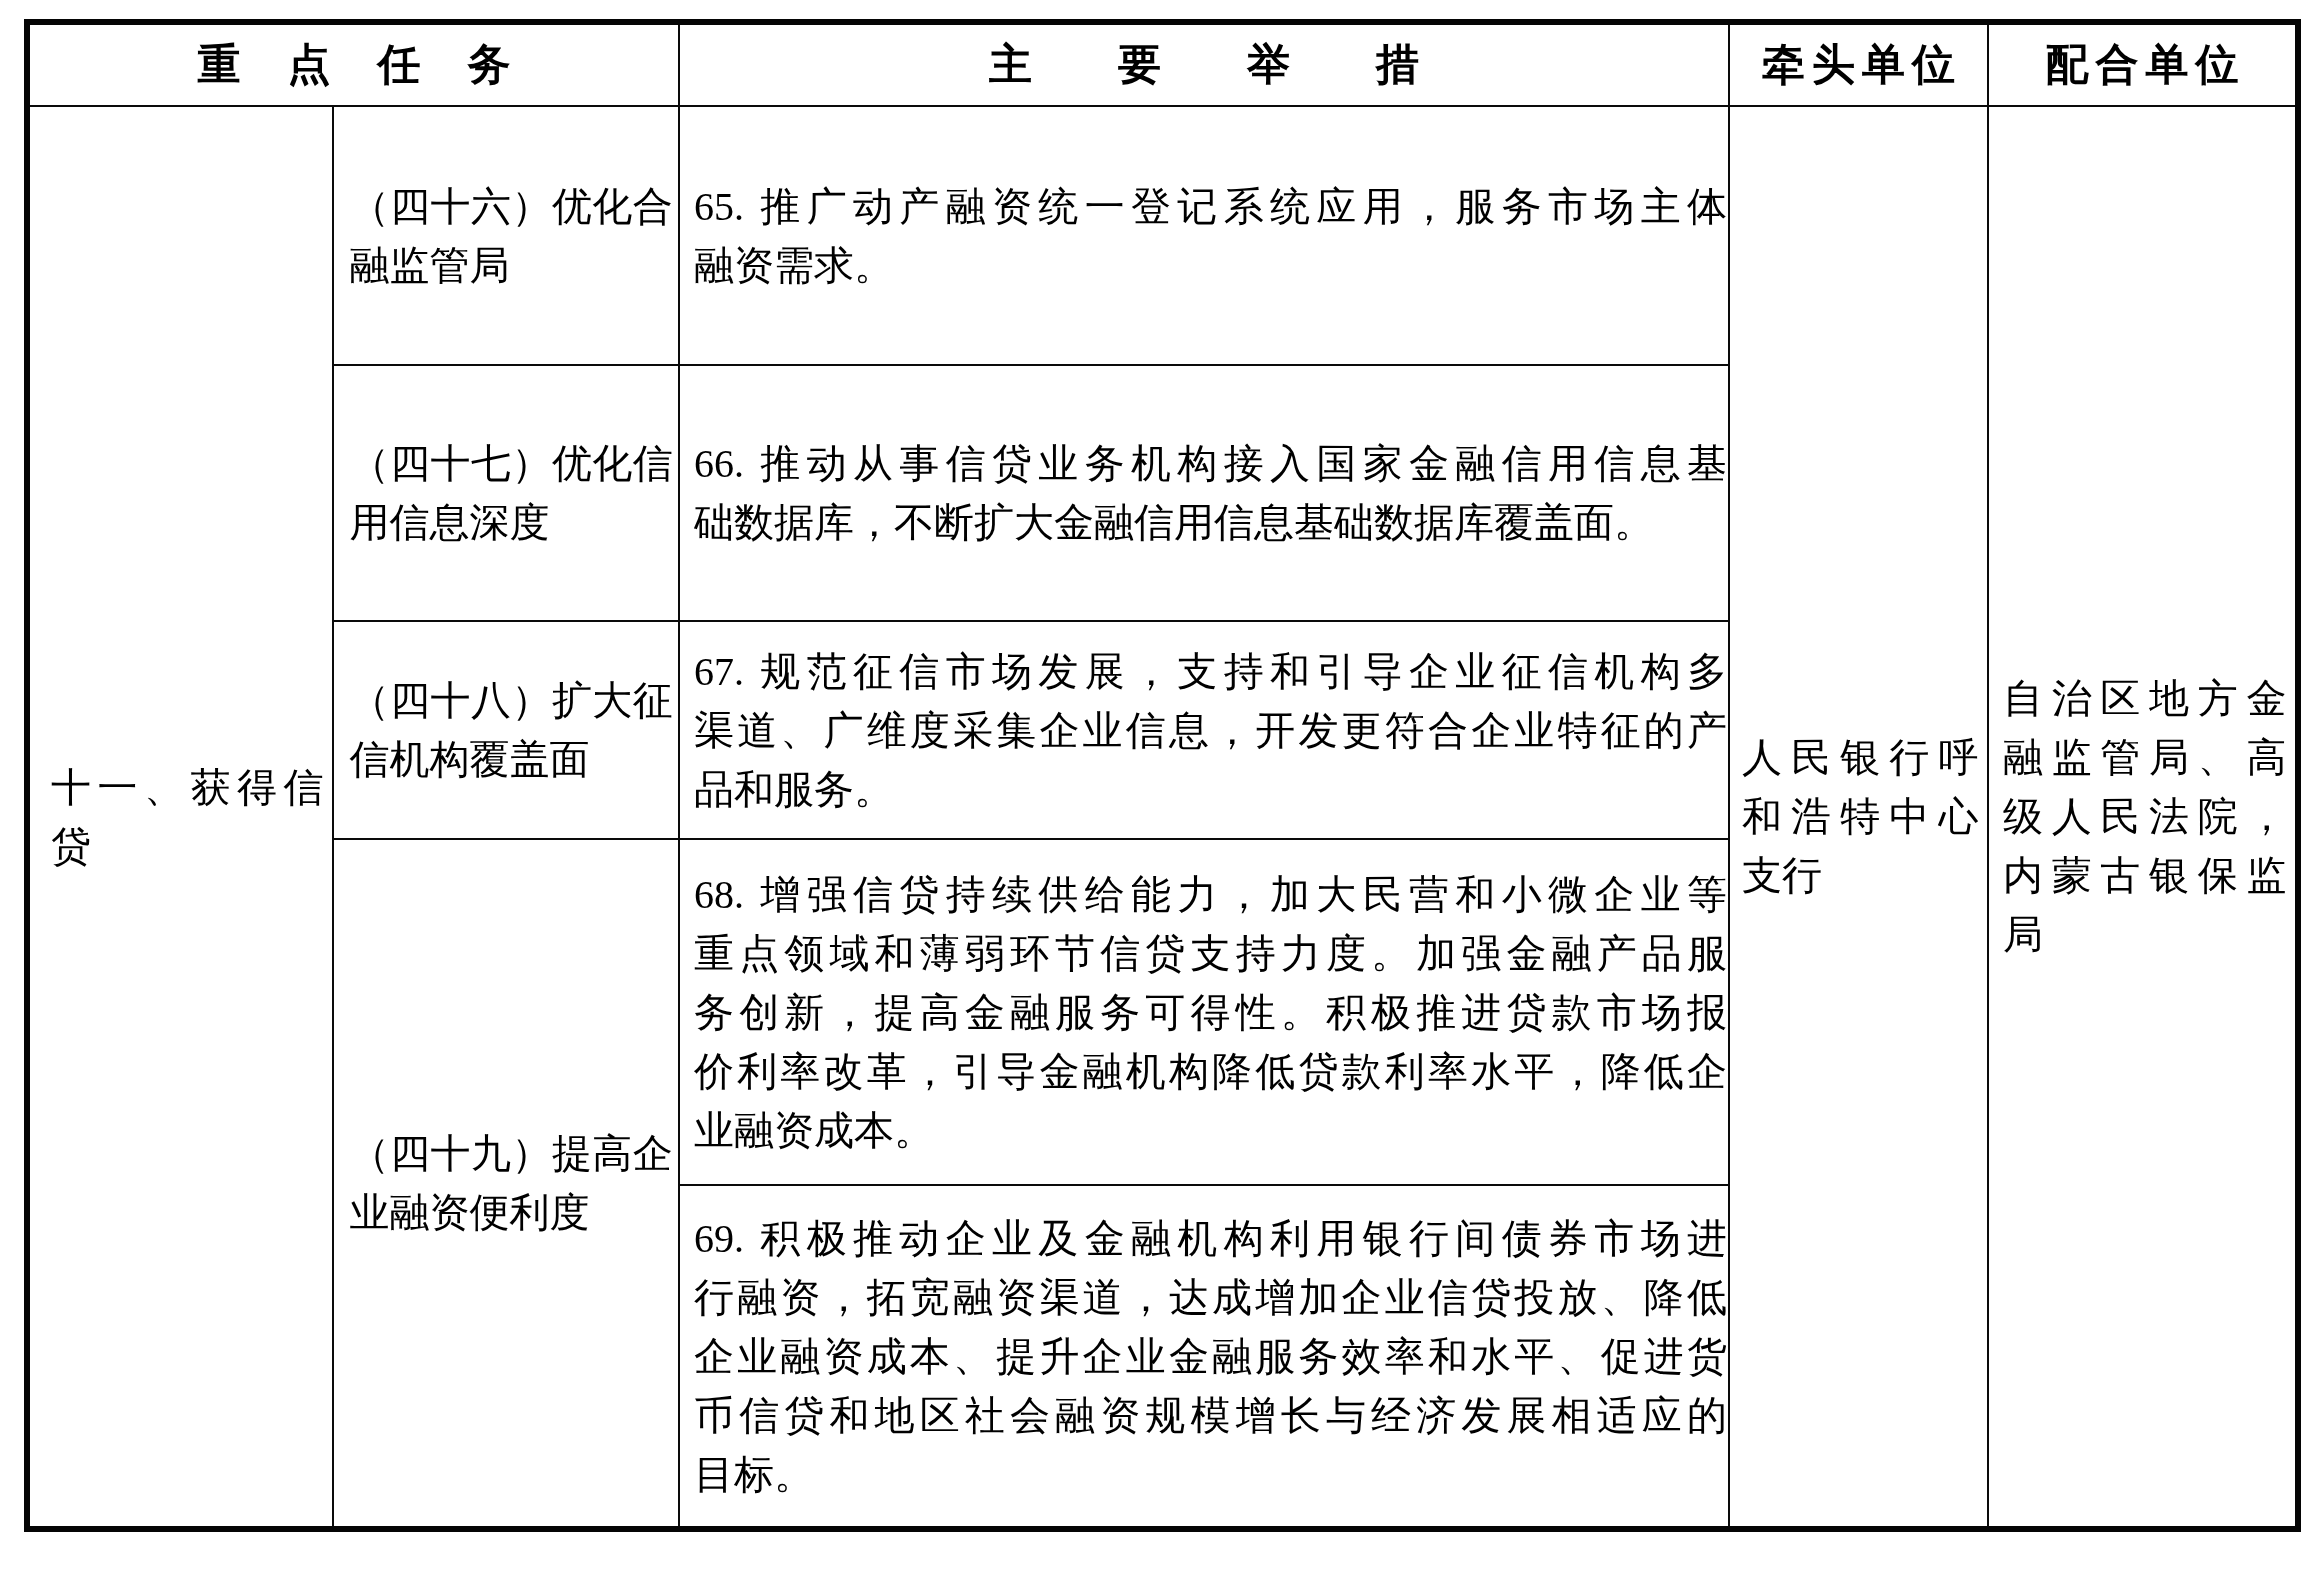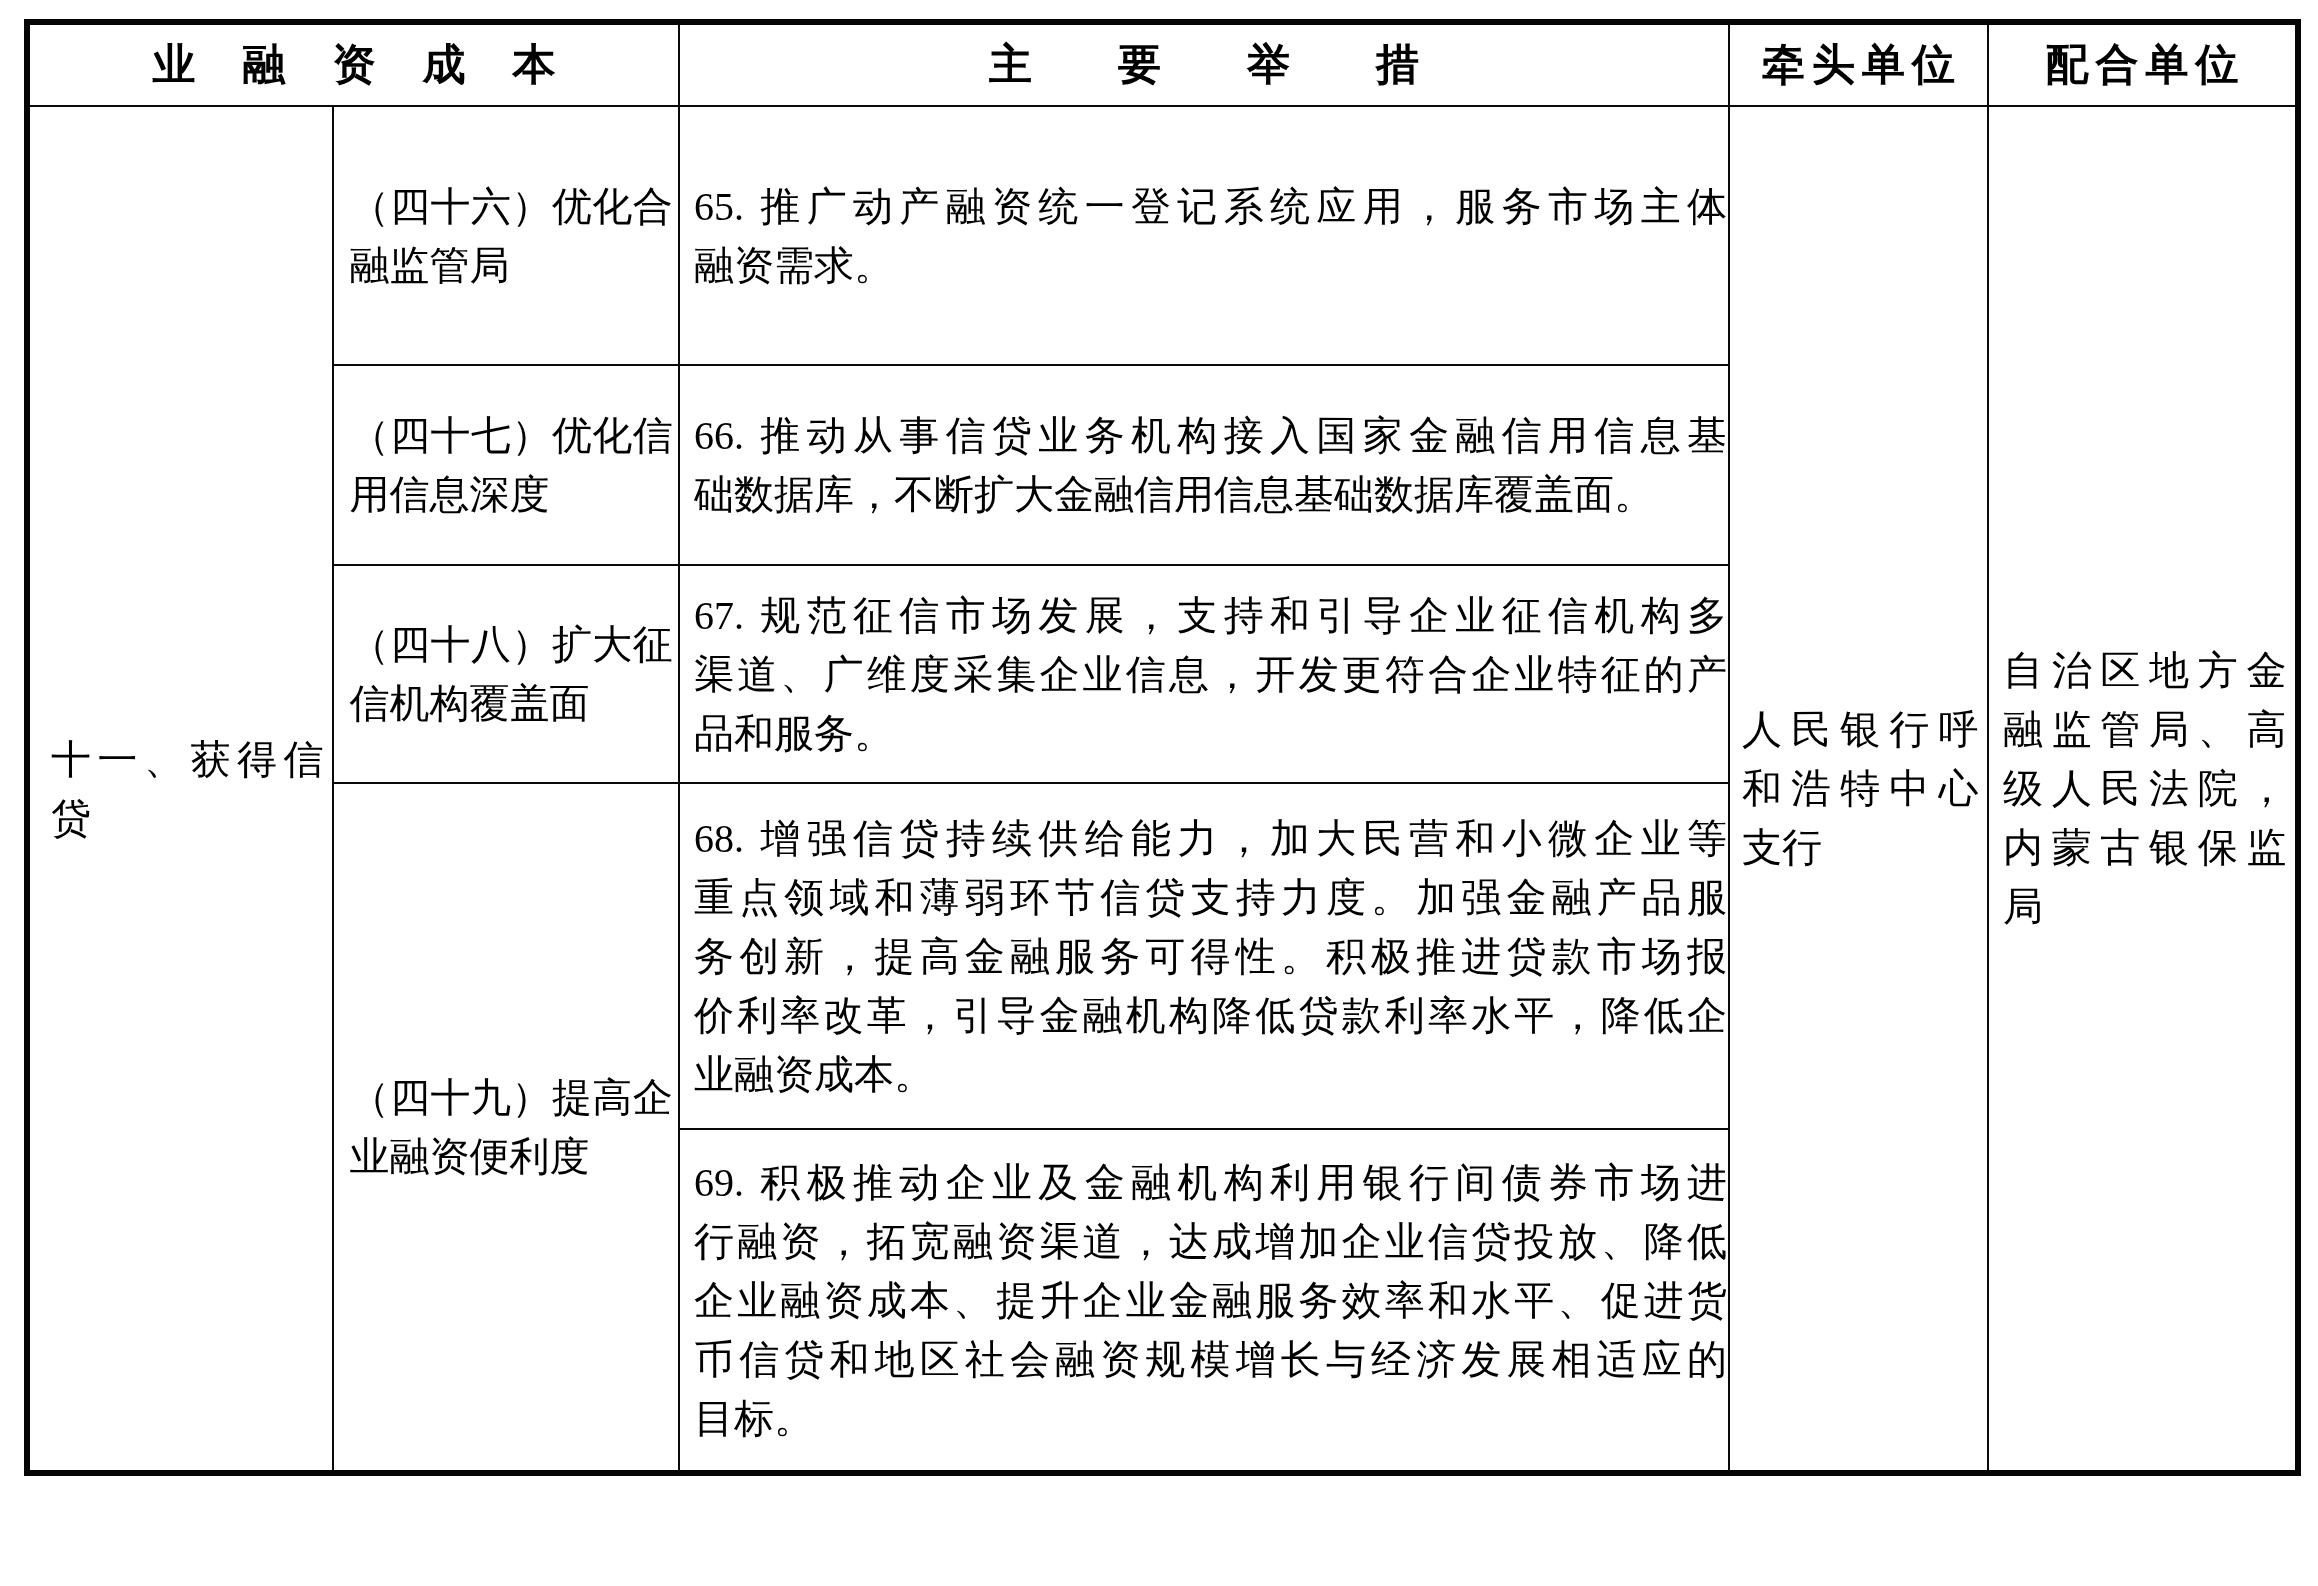--- a/index.html
+++ b/index.html
@@ -69,21 +69,21 @@
   <table class="plan">
     <colgroup>
       <col style="width:306px">
       <col style="width:346px">
       <col style="width:1050px">
       <col style="width:259px">
       <col style="width:310px">
     </colgroup>
     <tbody>
         <tr>
-      <th class="hcell h-wide" colspan="2">业融资成本</th>
+      <th class="hcell h-wide" colspan="2">重点任务</th>
       <th class="hcell h-xwide">主要举措</th>
       <th class="hcell h-narrow">牵头单位</th>
       <th class="hcell h-narrow">配合单位</th>
     </tr>
 
     <tr style="height:259px">
       <td class="category txt" rowspan="5">
             <div class="jline">十一、获得信</div>
             <div class="jline last">贷</div>
           </td>
@@ -102,21 +102,21 @@
           </td>
       <td class="support txt" rowspan="5">
             <div class="jline">自治区地方金</div>
             <div class="jline">融监管局、高</div>
             <div class="jline">级人民法院，</div>
             <div class="jline">内蒙古银保监</div>
             <div class="jline last">局</div>
           </td>
     </tr>
 
-    <tr style="height:200px">
+    <tr style="height:256px">
       <td class="task txt">
             <div class="jline">（四十七）优化信</div>
             <div class="jline last">用信息深度</div>
           </td>
       <td class="measure txt">
             <div class="jline">66. 推动从事信贷业务机构接入国家金融信用信息基</div>
             <div class="jline last">础数据库，不断扩大金融信用信息基础数据库覆盖面。</div>
           </td>
     </tr>
 

